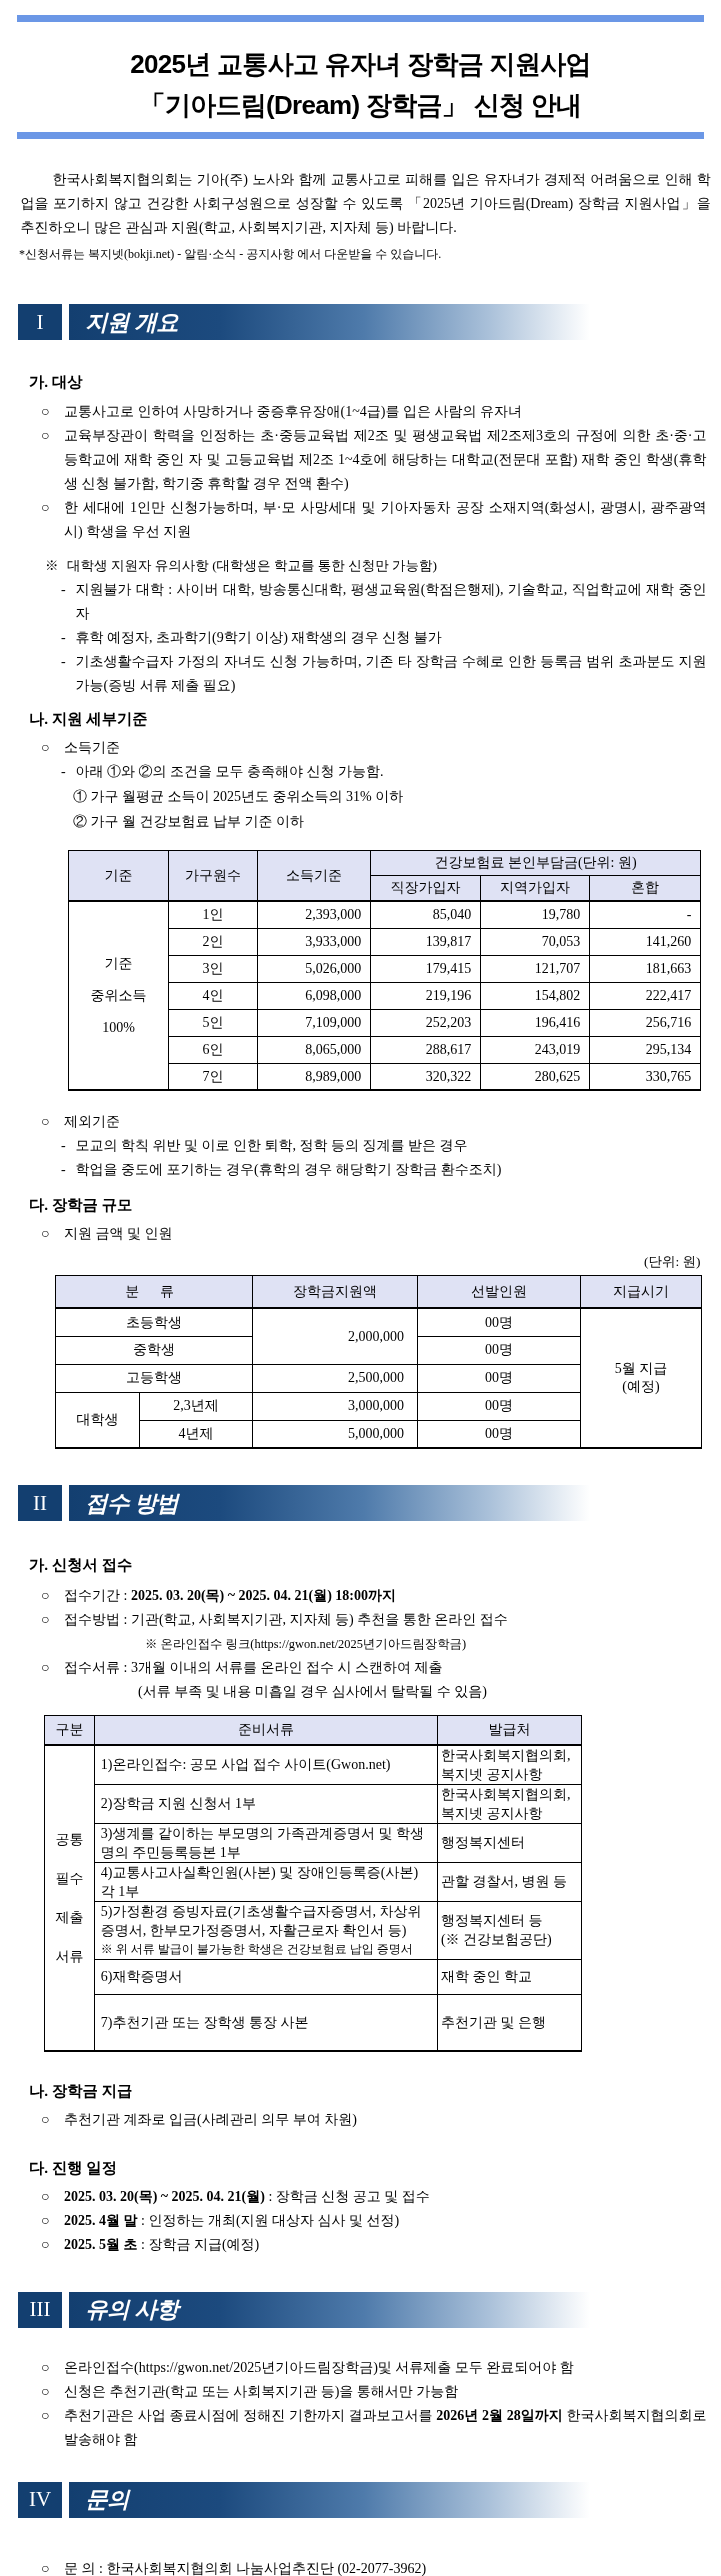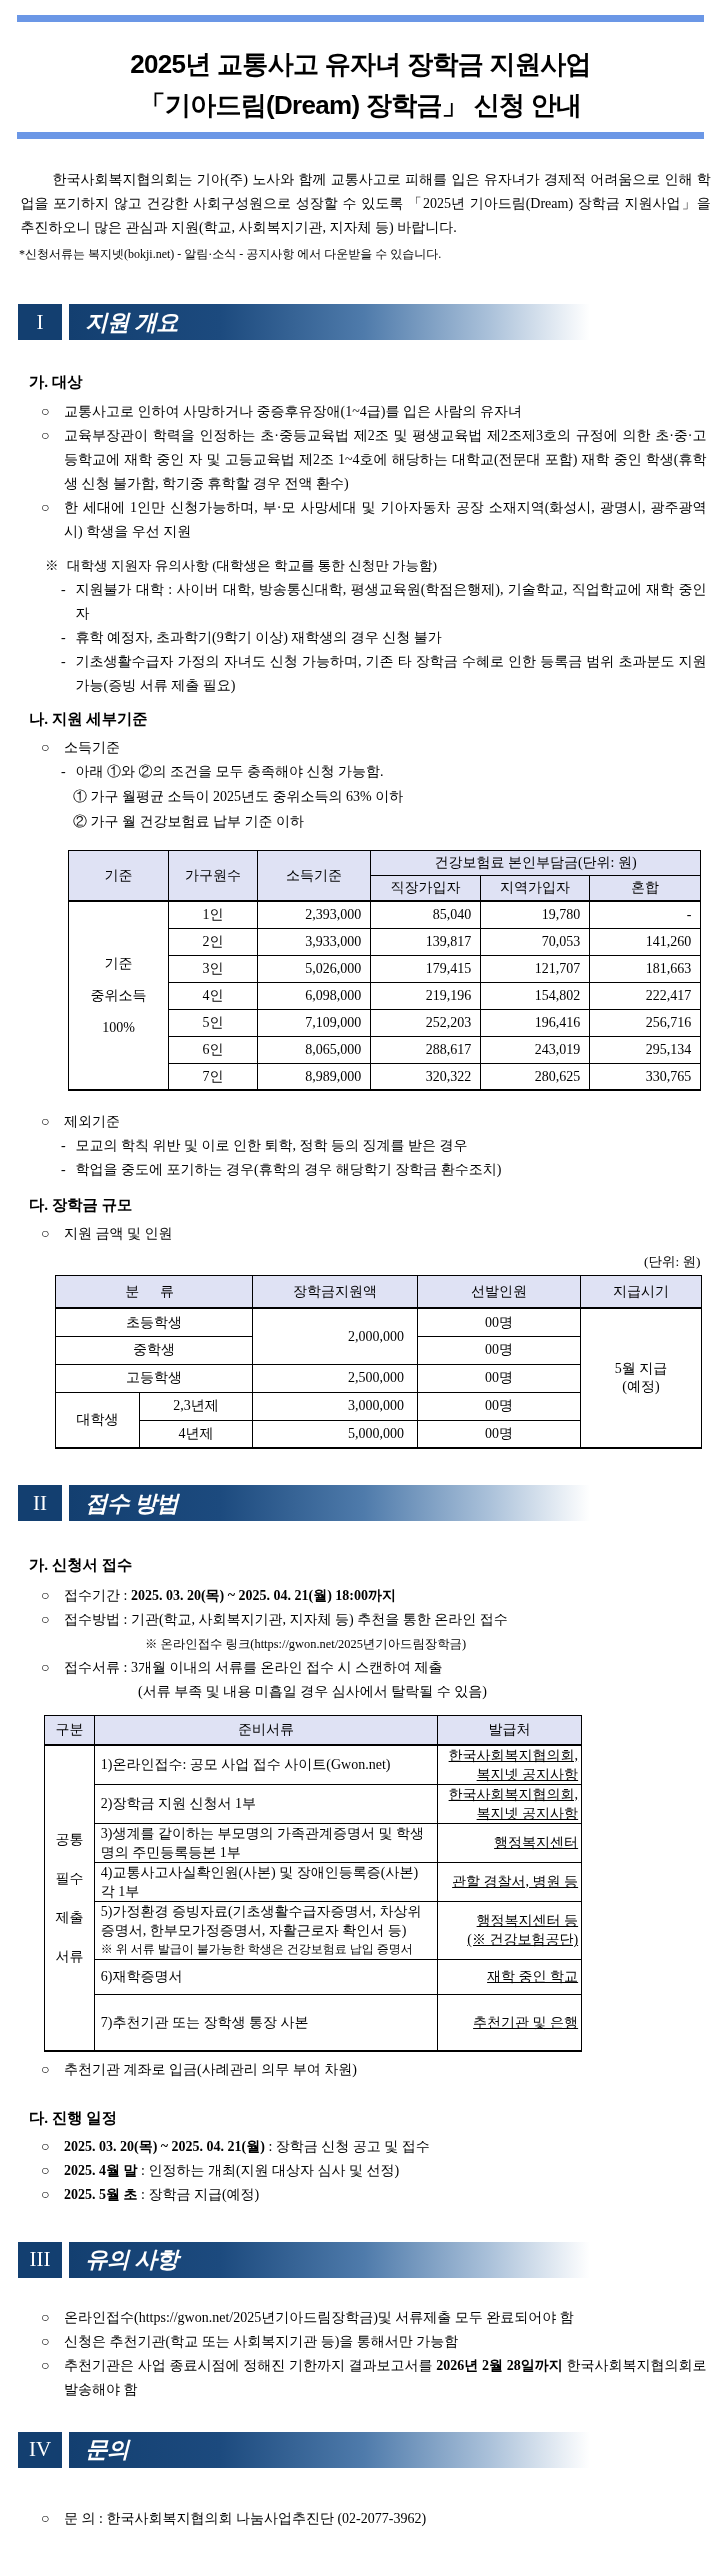--- a/index.html
+++ b/index.html
@@ -53,21 +53,21 @@
   .t2{margin:4.4px 0 0 55px;width:646px;}
   .t2 thead tr{height:33px;}
   .t2 tbody tr{height:28px;}
   .t2 .c{text-align:center;}
   .t2 .r{text-align:right;padding-right:13px;margin-left:32px;}
   .t2 .sp{letter-spacing:8.7px;}
   .t3{margin:11.6px 0 0 44px;width:537px;font-size:13.5px;}
   .t3 thead tr{height:29px;}
   .t3 .doc{text-align:left;padding-left:5.8px;line-height:19px;}
   .t3 .grouplabel{text-align:center;line-height:39px;}
-  .t3 .issuer{text-align:right;line-height:19px;text-decoration:underline;}
+  .t3 .issuer{text-align:left;line-height:19px;}
 </style>
 </head>
 <body>
 
 <div class="page">
 
   <div class="divider-bar bar-top"></div>
 
   <div class="doc-title">
     <div>2025년 교통사고 유자녀 장학금 지원사업</div>
@@ -119,21 +119,21 @@
 
   <div class="h-item" style="margin-top:10.2px;">나. 지원 세부기준</div>
   <div class="bullet" style="margin-top:5.8px;">
     <span class="mk">○</span>
     <span class="ct">소득기준</span>
   </div>
   <div class="dash">
     <span class="mk">-</span>
     <span class="ct">아래 ①와 ②의 조건을 모두 충족해야 신청 가능함.</span>
   </div>
-  <div class="circ">① 가구 월평균 소득이 2025년도 중위소득의 63% 이하</div>
+  <div class="circ">① 가구 월평균 소득이 2025년도 중위소득의 31% 이하</div>
   <div class="circ">② 가구 월 건강보험료 납부 기준 이하</div>
 
   <table class="tbl t1">
     <colgroup>
       <col style="width:100px">
         <col style="width:89px">
         <col style="width:113px">
       <col style="width:110px">
         <col style="width:109px">
         <col style="width:111px">
@@ -347,20 +347,21 @@
         <td class="doc">6)재학증명서</td>
         <td class="issuer pre">재학 중인 학교</td>
       </tr>
       <tr style="height:57px;">
         <td class="doc">7)추천기관 또는 장학생 통장 사본</td>
         <td class="issuer pre">추천기관 및 은행</td>
       </tr>
     </tbody>
   </table>
 
+  <div class="h-item" style="margin-top:28px;">나. 장학금 지급</div>
   <div class="bullet" style="margin-top:5.8px;">
     <span class="mk">○</span>
     <span class="ct">추천기관 계좌로 입금(사례관리 의무 부여 차원)</span>
   </div>
 
   <div class="h-item" style="margin-top:25px;">다. 진행 일정</div>
   <div class="bullet" style="margin-top:5.8px;">
     <span class="mk">○</span>
     <span class="ct">
       <span class="b">2025. 03. 20(목) ~ 2025. 04. 21(월)</span><span> : 장학금 신청 공고 및 접수</span>

